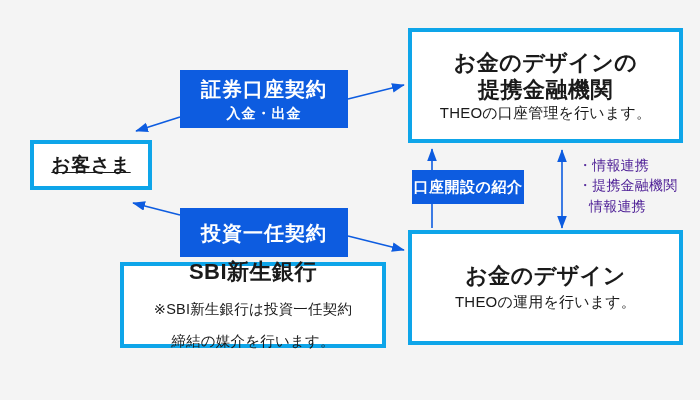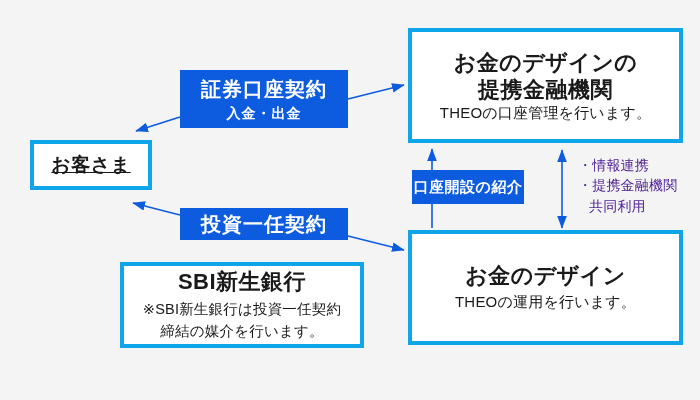--- a/index.html
+++ b/index.html
@@ -66,24 +66,24 @@
 
   #box-odd {
     left: 408px; top: 230px;
     width: 275px; height: 115px;
   }
   #box-odd .title { font-size: 22px; }
   #box-odd .sub   { font-size: 15px; margin-top: 3px; }
 
   #box-sbi {
     left: 120px; top: 262px;
-    width: 244px; height: 86px;
+    width: 266px; height: 86px;
   }
   #box-sbi .title { font-size: 22px; }
-  #box-sbi .sub   { font-size: 14.5px; margin-top: 4px; }
+  #box-sbi .sub   { font-size: 14.5px; margin-top: 14px; }
 
   
   .blue-label {
     position: absolute;
     box-sizing: border-box;
     background: #0d5ce0;
     color: #ffffff;
     display: flex;
     flex-direction: column;
     align-items: center;
@@ -104,21 +104,21 @@
 
   #label-securities {
     left: 180px; top: 70px;
     width: 168px; height: 58px;
   }
   #label-securities .l1 { font-size: 20px; }
   #label-securities .l2 { font-size: 14px; margin-top: 4px; }
 
   #label-discretionary {
     left: 180px; top: 208px;
-    width: 168px; height: 32px;
+    width: 168px; height: 49px;
   }
   #label-discretionary .l1 { font-size: 20px; }
 
   #label-intro {
     left: 412px; top: 170px;
     width: 112px; height: 34px;
   }
   #label-intro .l1 { font-size: 15px; letter-spacing: 0.5px; }
 
   
@@ -196,16 +196,16 @@
     <div class="l1">投資一任契約</div>
   </div>
 
   <div class="blue-label" id="label-intro">
     <div class="l1">口座開設の紹介</div>
   </div>
 
   <div id="note-sharing">
     <div class="note-line">・情報連携</div>
     <div class="note-line">・提携金融機関</div>
-    <div class="note-line indent">共同利用</div>
+    <div class="note-line indent">情報連携</div>
   </div>
 
 </div>
 
 </body></html>

